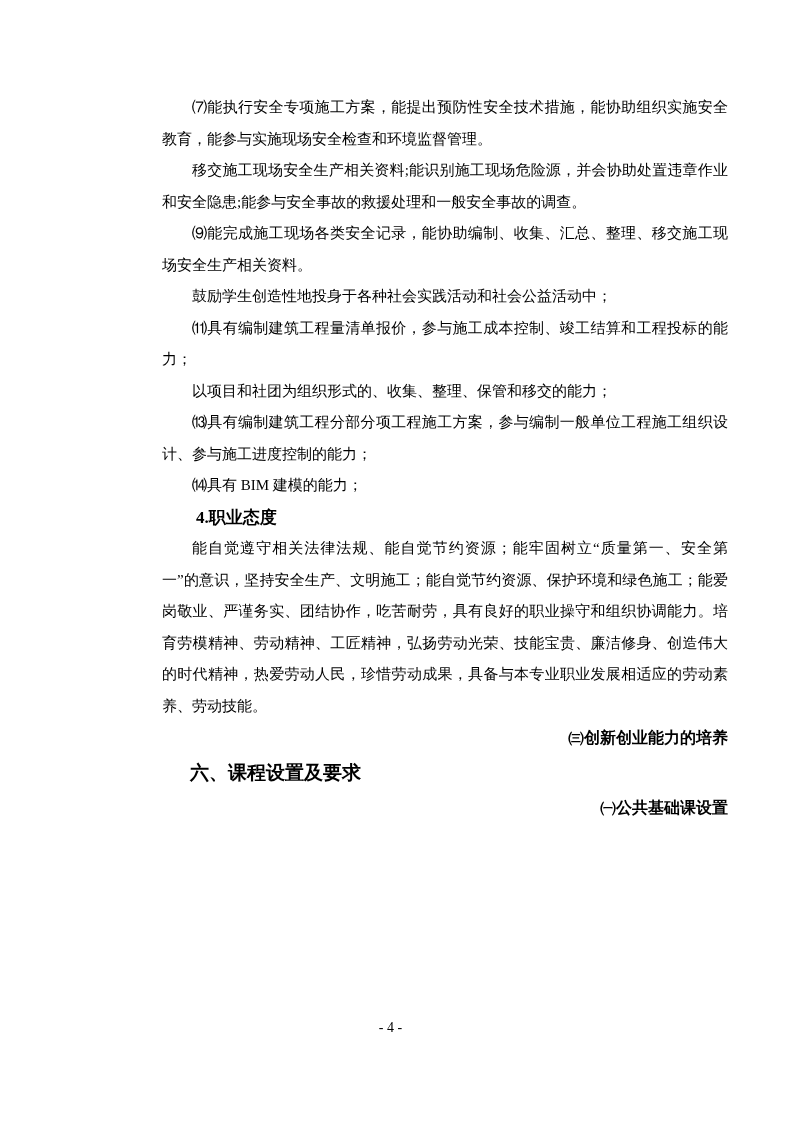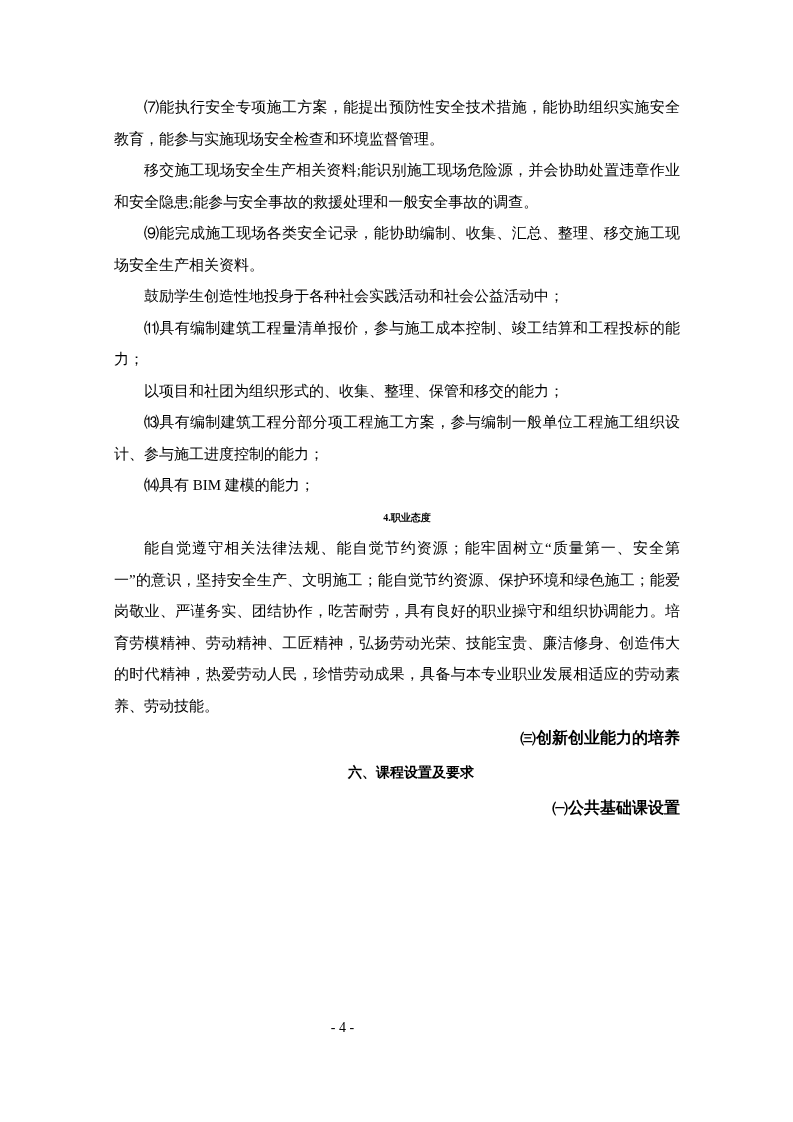--- a/index.html
+++ b/index.html
@@ -8,57 +8,56 @@
     background: #ffffff;
   }
   .page {
     position: relative;
     width: 685px;
     height: 1122px;
     background: #ffffff;
     font-family: "Liberation Serif", "DejaVu Serif", serif;
     color: #000000;
     overflow: hidden;
+    margin-left: 48px;
   }
   .content {
     position: absolute;
     top: 92px;
     left: 114px;
     width: 566px;
   }
   .para {
     margin: 0;
     font-size: 15px;
     line-height: 31.5px;
     text-align: justify;
     text-indent: 2em;
   }
   .heading-bold {
     margin: 0;
-    font-size: 10px;
+    font-size: 17px;
     font-weight: bold;
     line-height: 31.5px;
     text-indent: 2em;
-    text-align: center;
   }
   .heading-sub {
     margin: 0;
     font-size: 16px;
     font-weight: bold;
     line-height: 31.5px;
     text-indent: 28px;
     text-align: right;
   }
   .heading-section {
     margin: 0;
-    font-size: 14px;
+    font-size: 19px;
     font-weight: bold;
     line-height: 38px;
     text-indent: 28px;
-    text-align: center;
   }
   .page-number {
     position: absolute;
     left: 0;
     right: 0;
     top: 1020px;
     text-align: center;
     font-size: 14px;
     color: #000000;
   }

